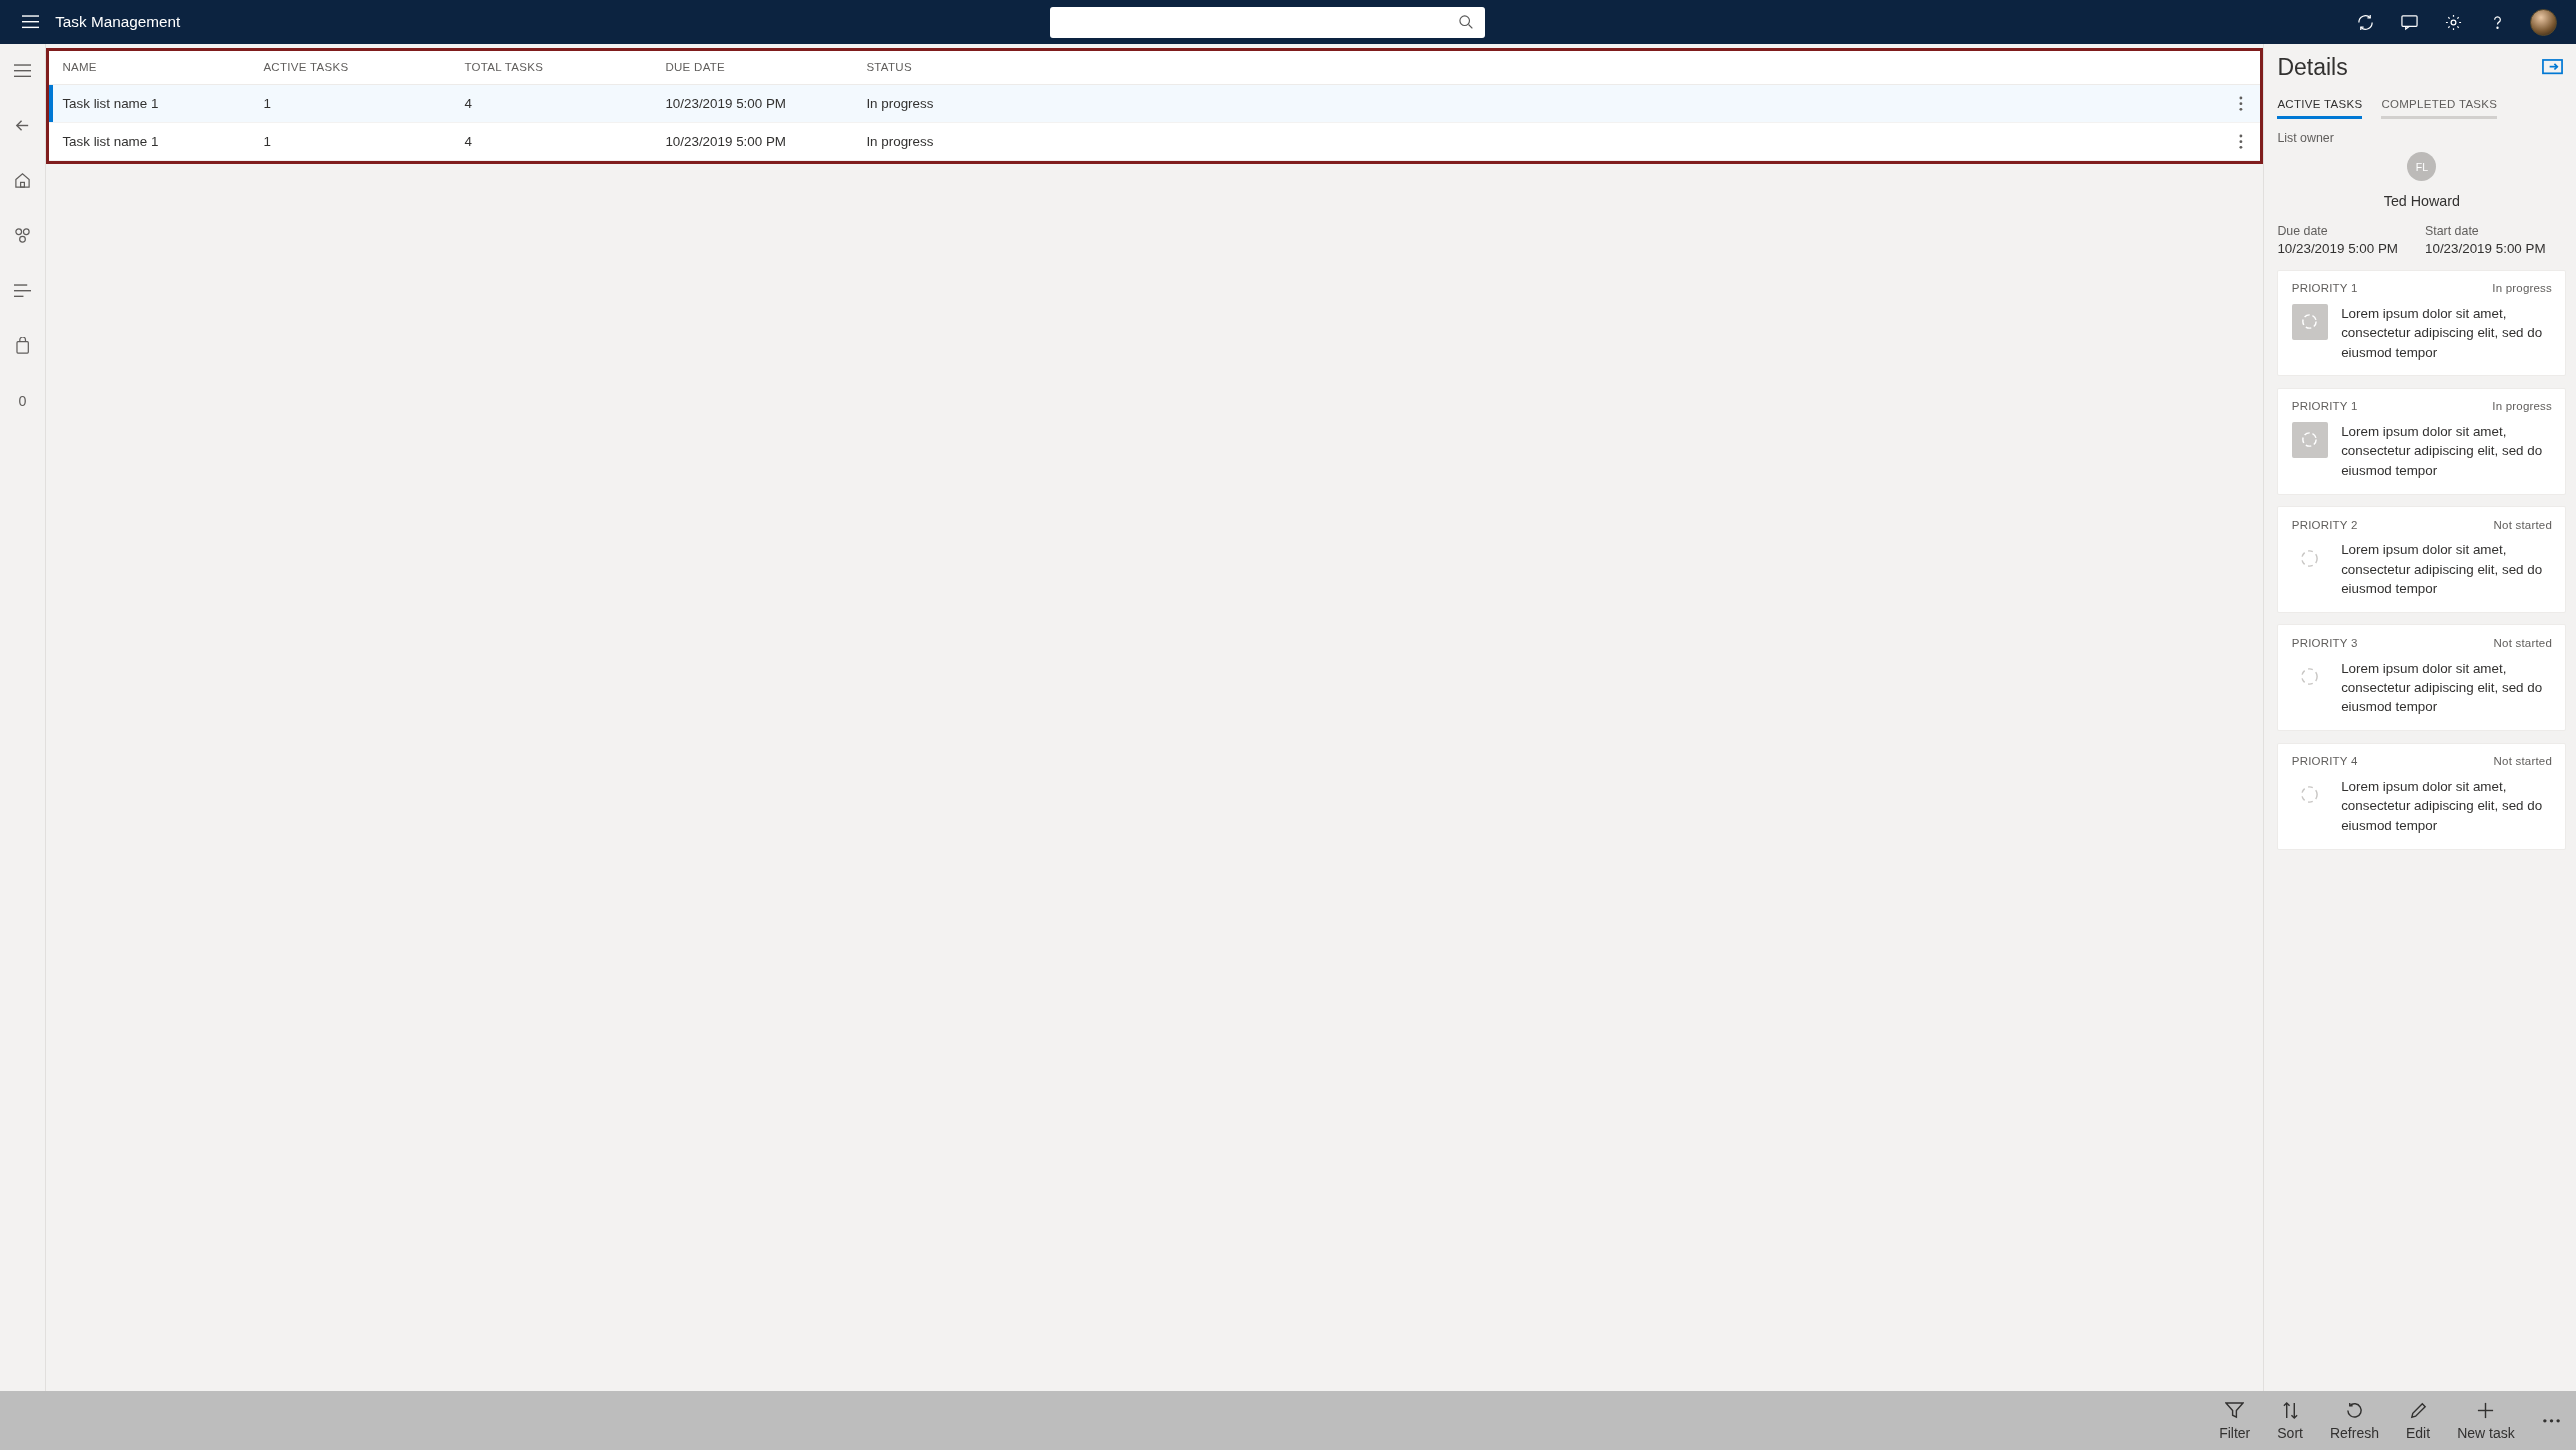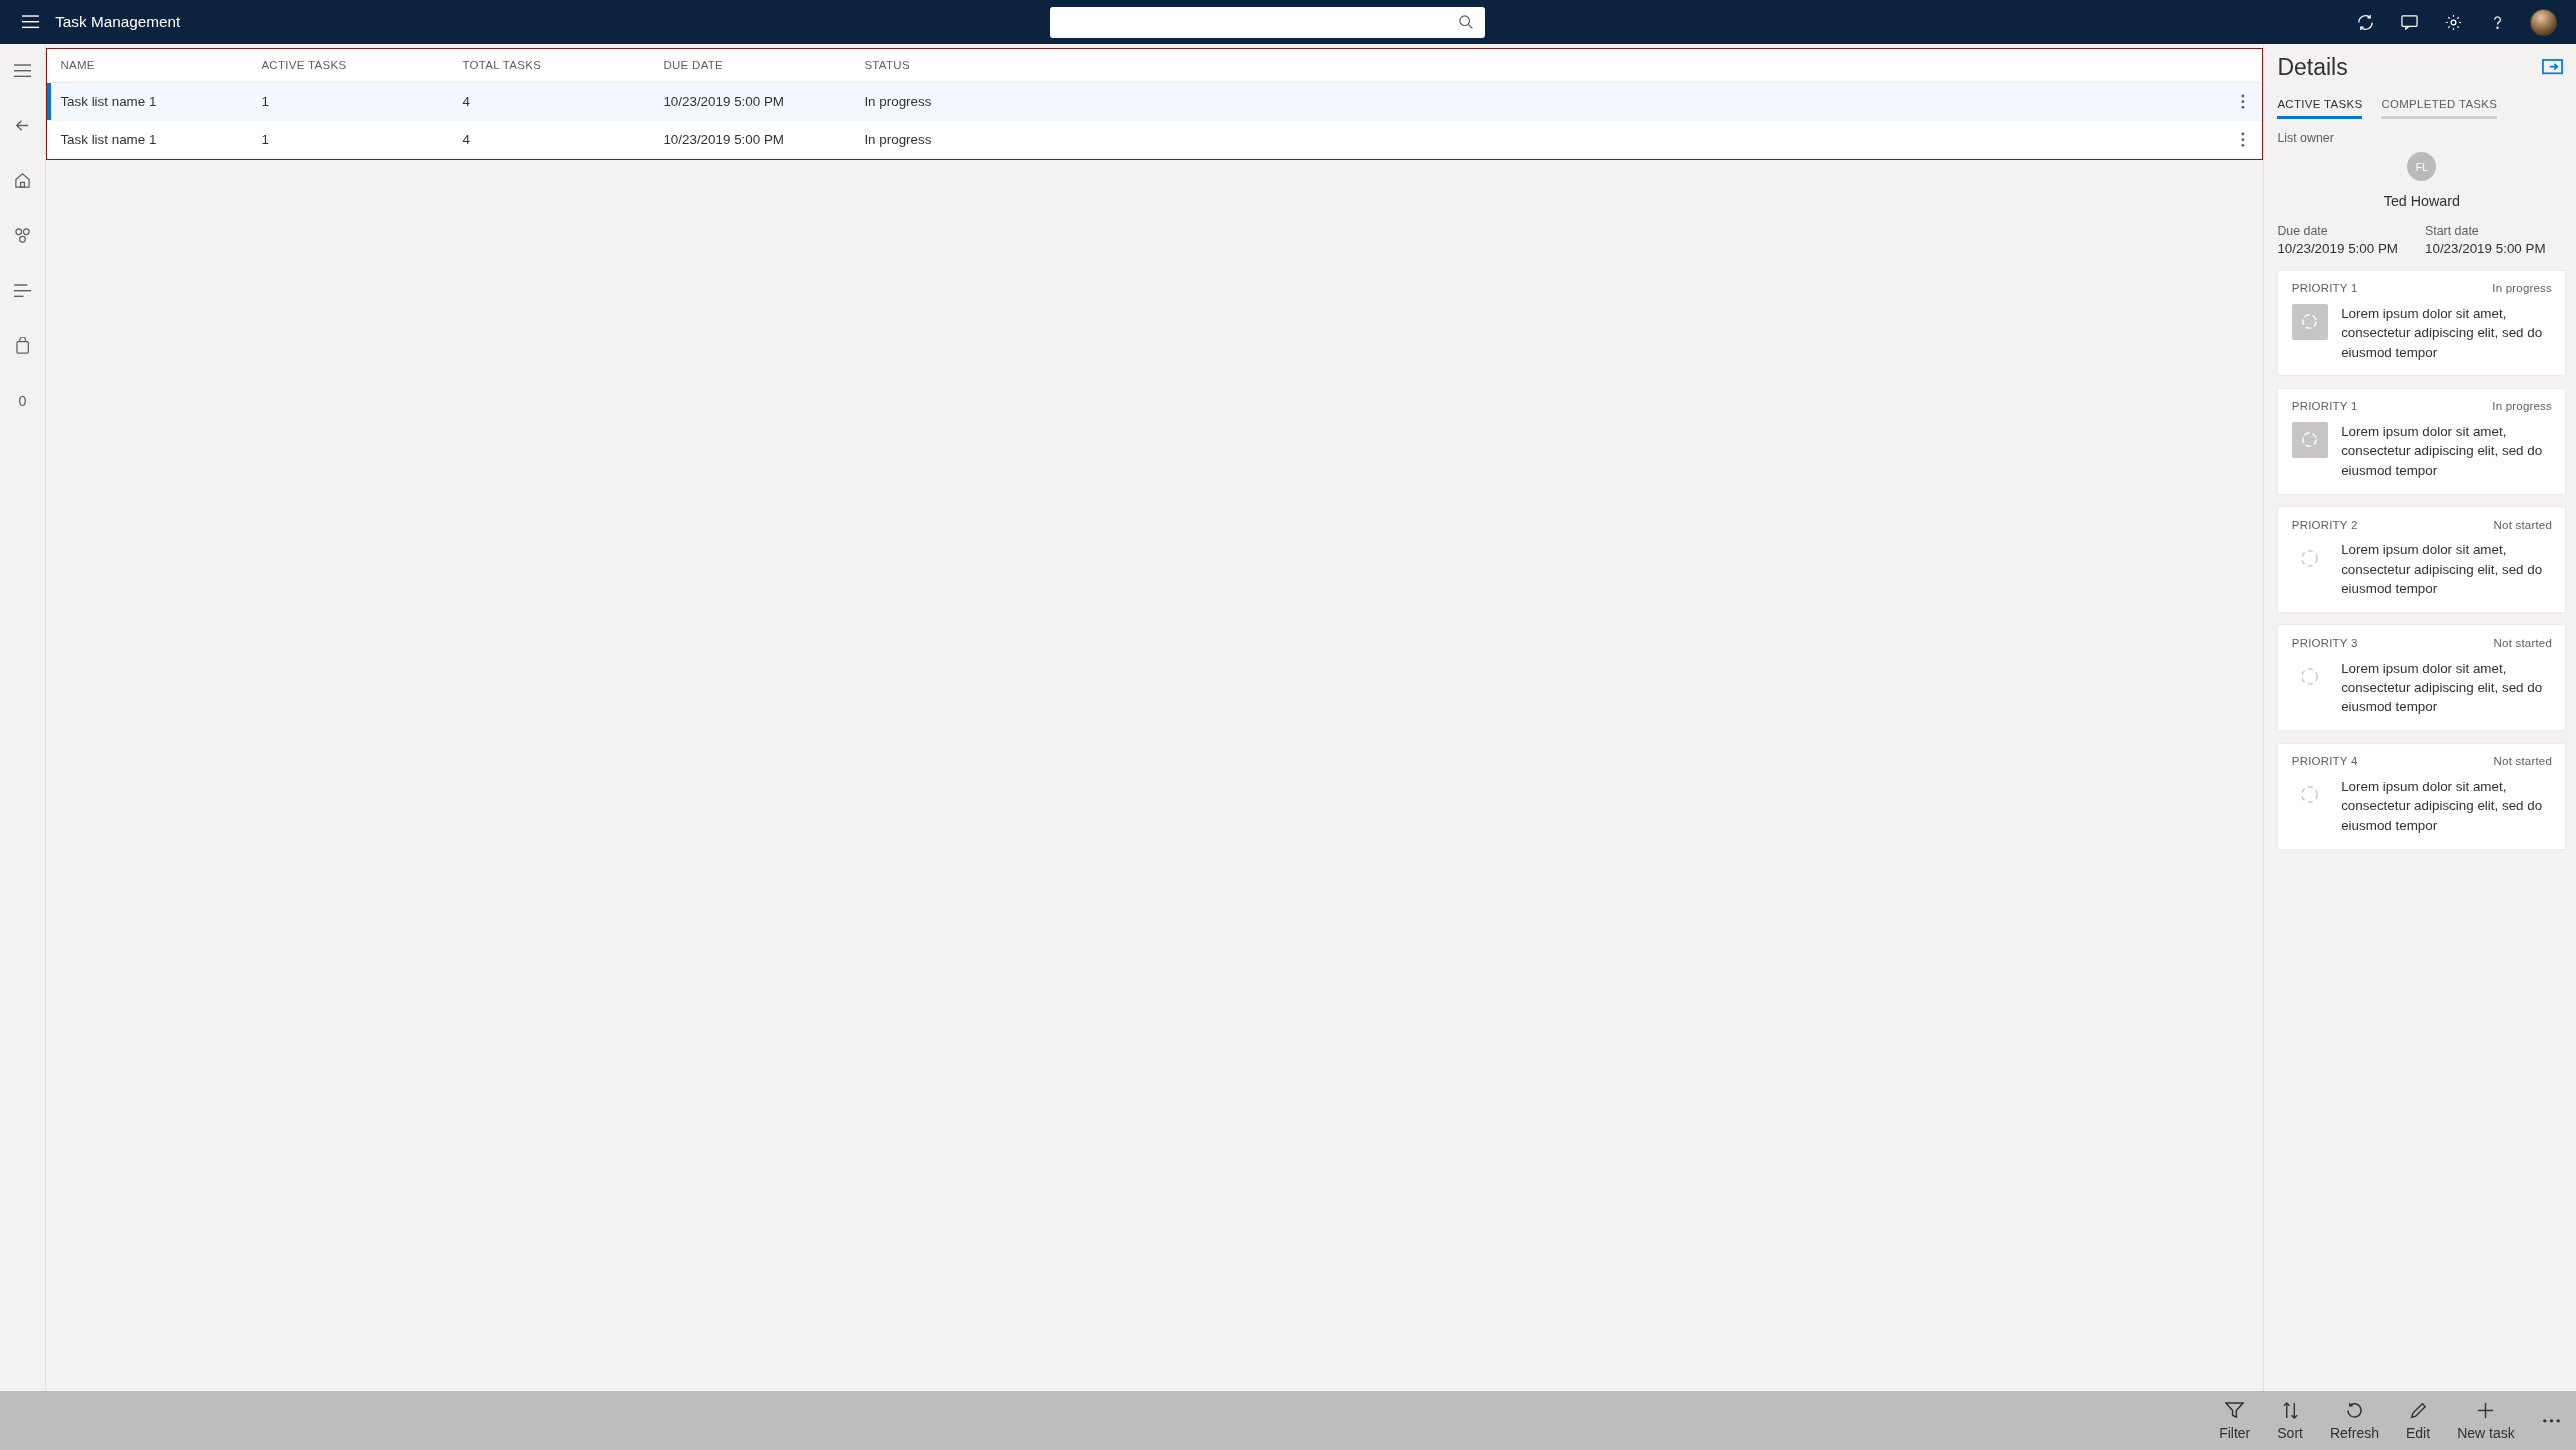--- a/index.html
+++ b/index.html
@@ -27,21 +27,21 @@
 
   .content { flex:1; display:flex; overflow:hidden; background:#f3f2f1; }
   .main { flex:1; display:flex; flex-direction:column; overflow:hidden; }
 
   
   .page-tabs { display:flex; align-items:flex-end; gap:34px; padding:9.6px 17px 0 17px; height:50px; }
   .page-tabs .tab { font-size:23px; color:#9e9b98; cursor:pointer; padding-bottom:5.7px; font-weight:300; }
   .page-tabs .tab.active { color:#323130; font-weight:400; }
 
   
-  .table { background:#fff; border:1px solid #7f1d1d; margin:3.8px 0 0 0; }
+  .table { background:#fff; border:3px solid #7f1d1d; margin:3.8px 0 0 0; }
   .thead, .trow { display:flex; align-items:center; font-size:13.4px; }
   .thead { height:34px; color:#605e5c; font-size:11.5px; letter-spacing:0.3px; border-bottom:1px solid #edebe9; }
   .thead .th, .trow .td { padding:0 13.4px; }
   .col-name   { flex:0 0 201px; }
   .col-active { flex:0 0 201px; }
   .col-total  { flex:0 0 201px; }
   .col-due    { flex:0 0 201px; }
   .col-status { flex:1; }
   .col-actions{ flex:0 0 38px; display:flex; justify-content:center; }
   .trow { height:38px; border-bottom:1px solid #f3f2f1; position:relative; }

